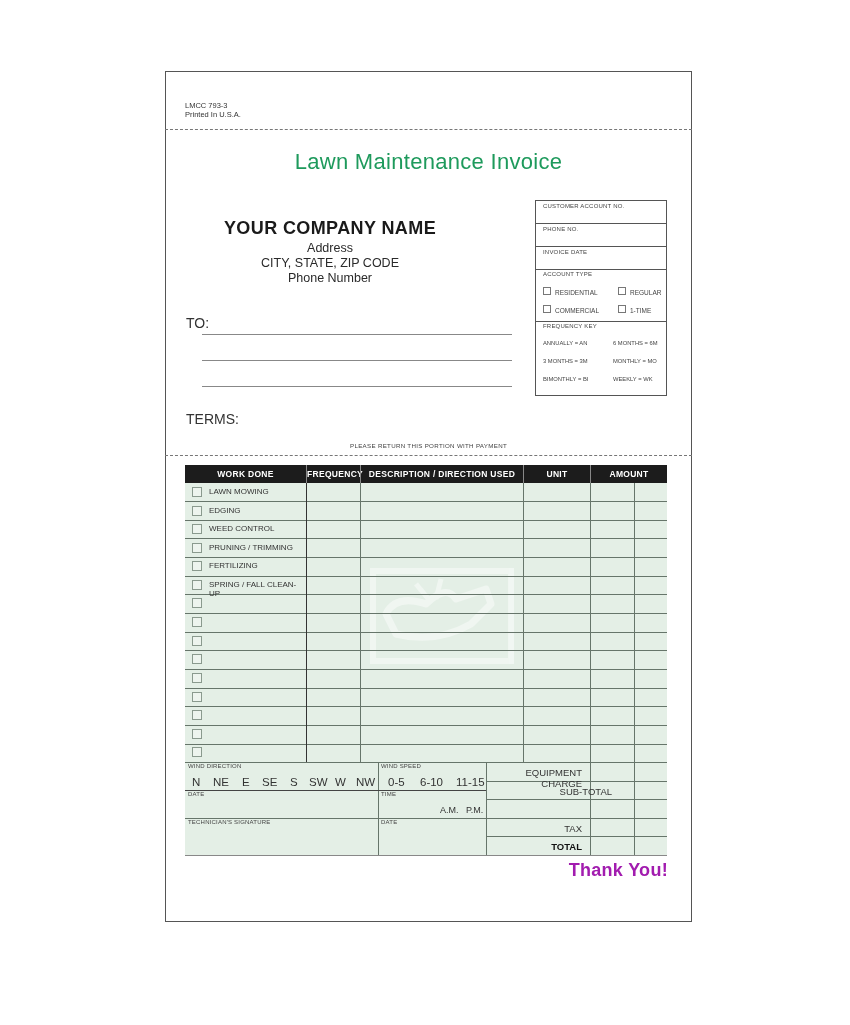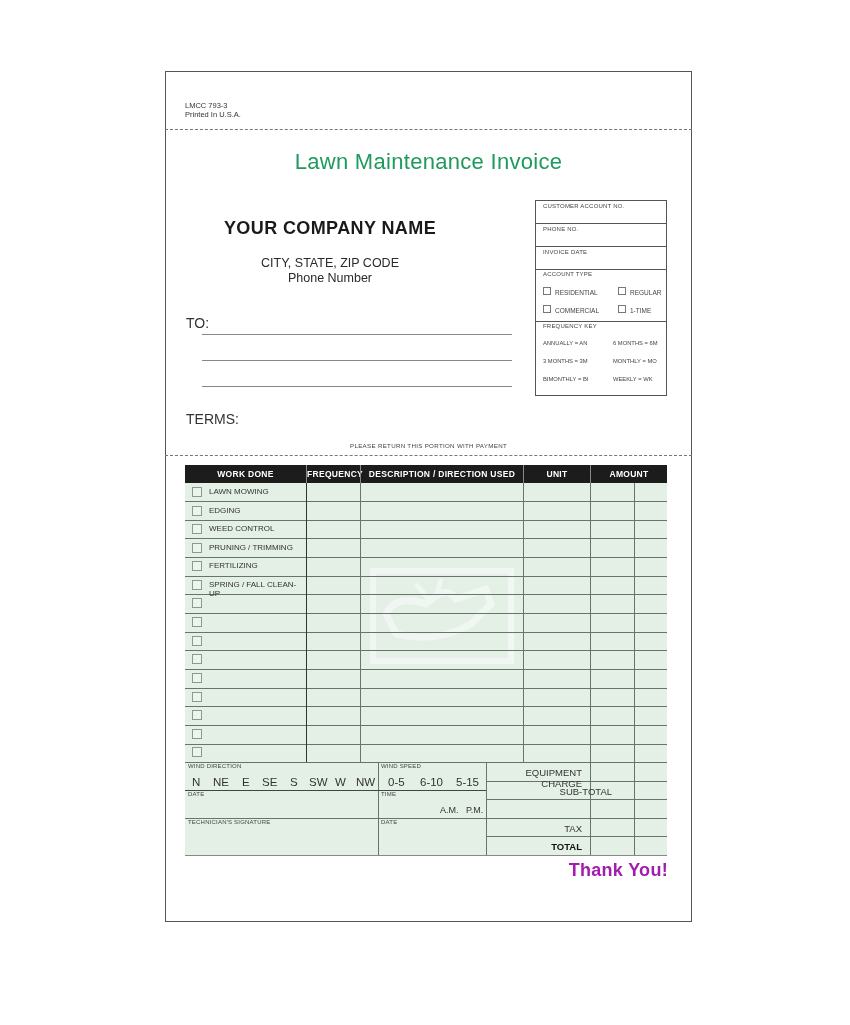--- a/index.html
+++ b/index.html
@@ -46,20 +46,21 @@
   <div>LMCC 793-3</div>
   <div>Printed In U.S.A.</div>
 </div>
 
 <div class="abs dash" style="left:165px; top:129px; width:527px;"></div>
 
 <div class="abs title">Lawn Maintenance Invoice</div>
 
 <div class="abs company" style="top:218px; height:72px;">
   <div class="name">YOUR COMPANY NAME</div>
+  <div class="line" style="top:23px;">Address</div>
   <div class="line" style="top:38px;">CITY, STATE, ZIP CODE</div>
   <div class="line" style="top:53px;">Phone Number</div>
 </div>
 
 <div class="abs small-label" style="left:186px; top:315px;">TO:</div>
 <div class="abs to-line" style="left:202px; top:334px; width:310px;"></div>
 <div class="abs to-line" style="left:202px; top:360px; width:310px;"></div>
 <div class="abs to-line" style="left:202px; top:386px; width:310px;"></div>
 
 <div class="abs small-label" style="left:186px; top:411px;">TERMS:</div>
@@ -181,21 +182,21 @@
 <span class="wind-opt" style="left:242px; top:776px;">E</span>
 <span class="wind-opt" style="left:262px; top:776px;">SE</span>
 <span class="wind-opt" style="left:290px; top:776px;">S</span>
 <span class="wind-opt" style="left:309px; top:776px;">SW</span>
 <span class="wind-opt" style="left:335px; top:776px;">W</span>
 <span class="wind-opt" style="left:356px; top:776px;">NW</span>
 
 <span class="mini-label" style="left:381px; top:763px;">WIND SPEED</span>
 <span class="wind-opt" style="left:388px; top:776px;">0-5</span>
 <span class="wind-opt" style="left:420px; top:776px;">6-10</span>
-<span class="wind-opt" style="left:456px; top:776px;">5-15</span>
+<span class="wind-opt" style="left:456px; top:776px;">11-15</span>
 
 <span class="mini-label" style="left:188px; top:791px;">DATE</span>
 <span class="mini-label" style="left:381px; top:791px;">TIME</span>
 <span class="abs" style="left:440px; top:805px; font-size:9px; color:#333; white-space:pre;">A.M.   P.M.</span>
 
 <span class="mini-label" style="left:188px; top:819px;">TECHNICIAN'S SIGNATURE</span>
 <span class="mini-label" style="left:381px; top:819px;">DATE</span>
 
 <span class="tot-label" style="left:486px; width:96px; top:767px;">EQUIPMENT CHARGE</span>
 <span class="tot-label" style="left:516px; width:96px; top:786px;">SUB-TOTAL</span>

